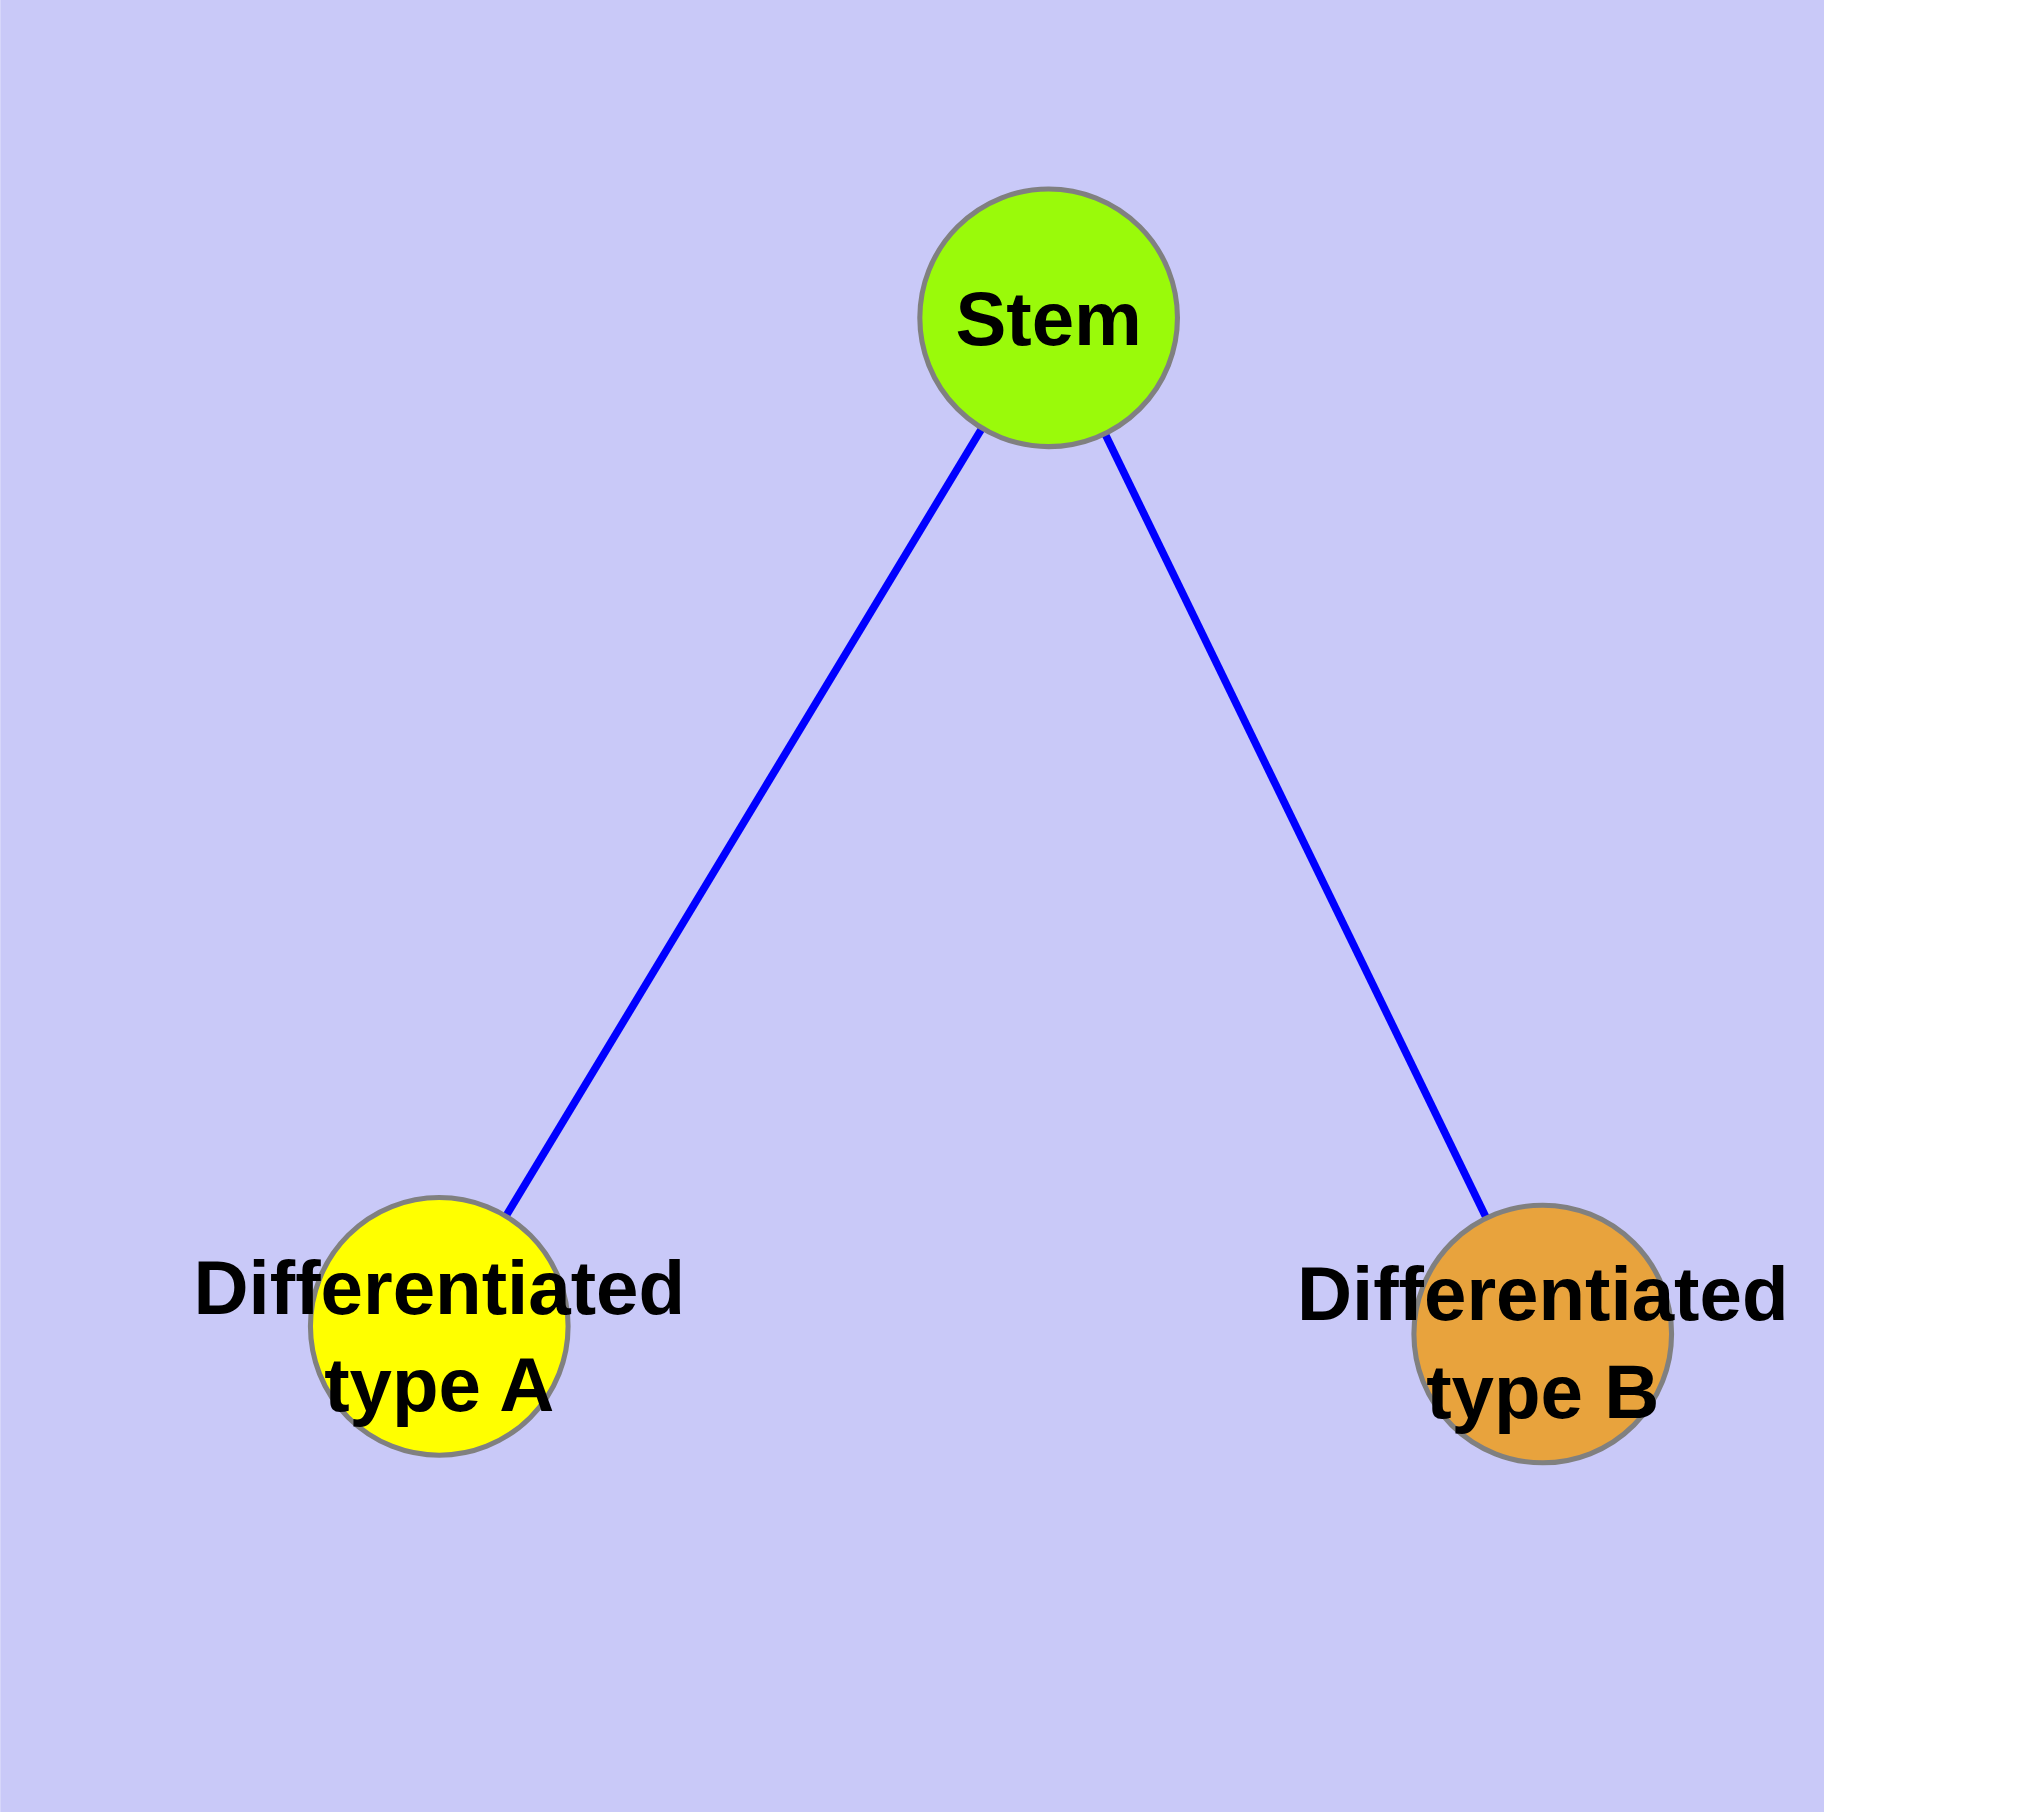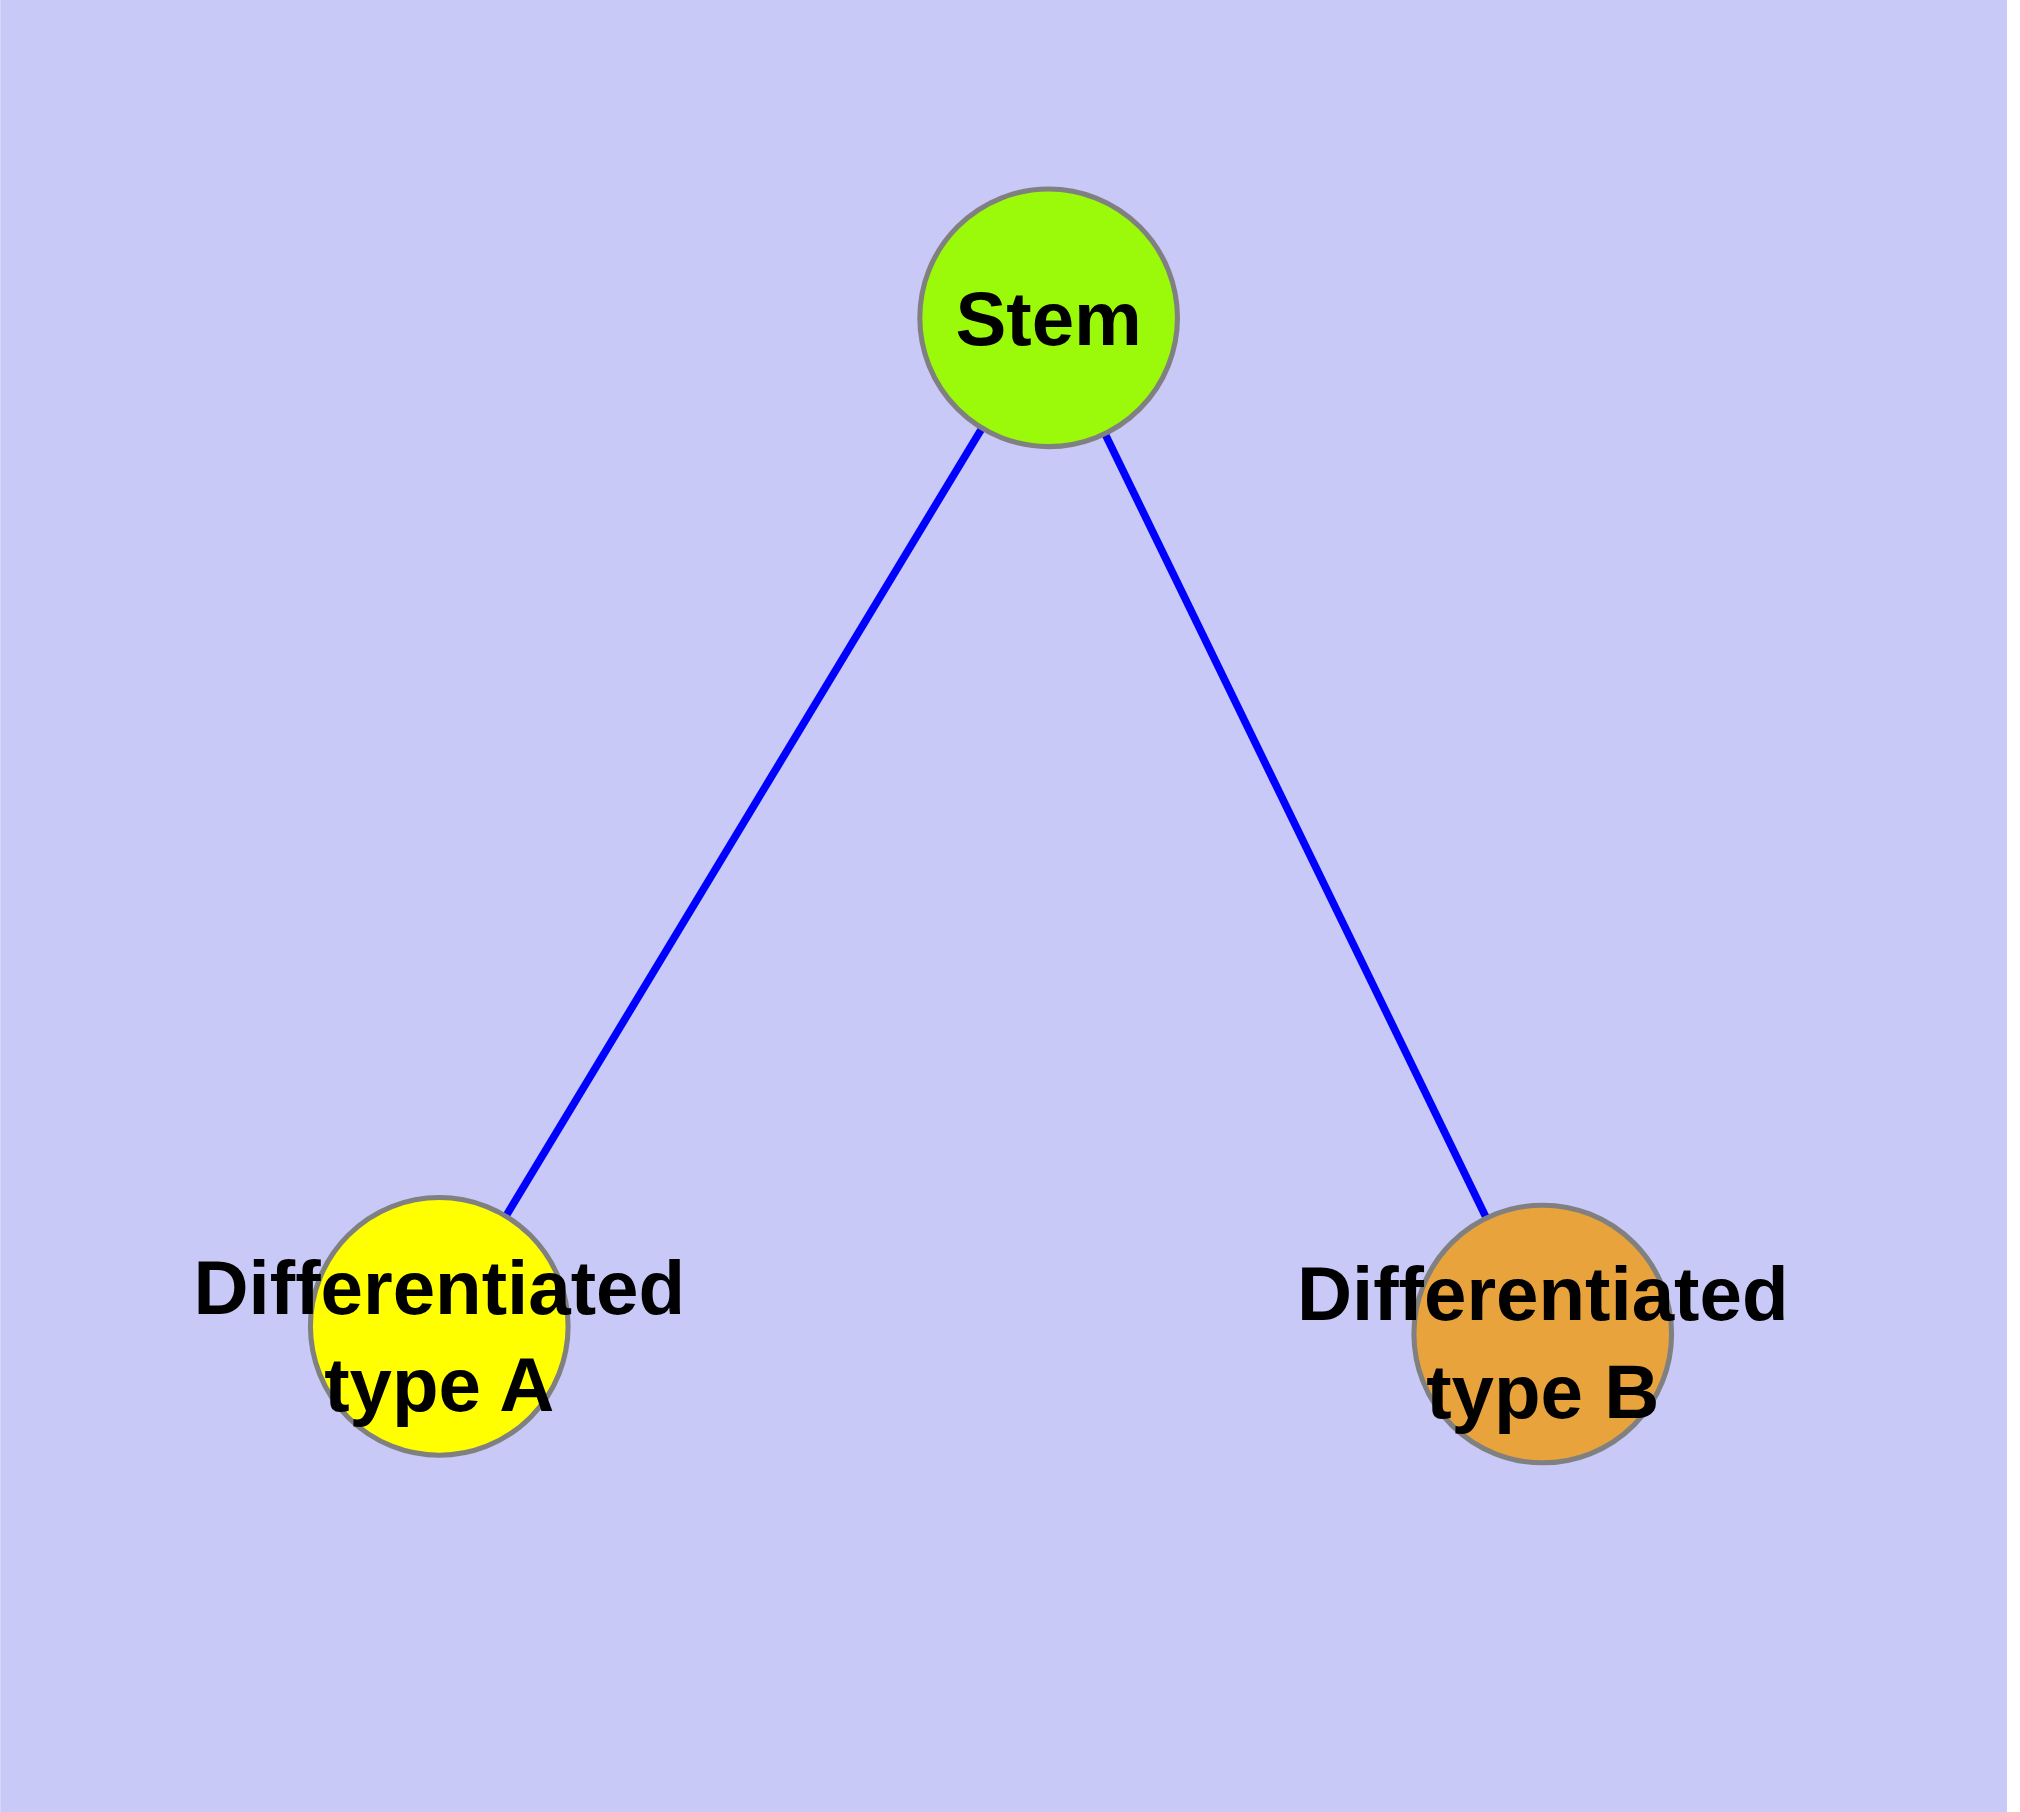--- a/index.html
+++ b/index.html
@@ -1,21 +1,21 @@
 <!DOCTYPE html>
 <html style="font-size:13.6px"><head>
 <meta charset="utf-8">
 <style>
   html, body {
     margin: 0;
     padding: 0;
     background: #ffffff;
   }
   .stage {
-    width: 2007px;
+    width: 1824px;
     height: 1812px;
     overflow: hidden;
   }
   svg {
     display: block;
   }
   .edge {
     stroke-width: 9;
     stroke-linecap: butt;
     fill: none;

